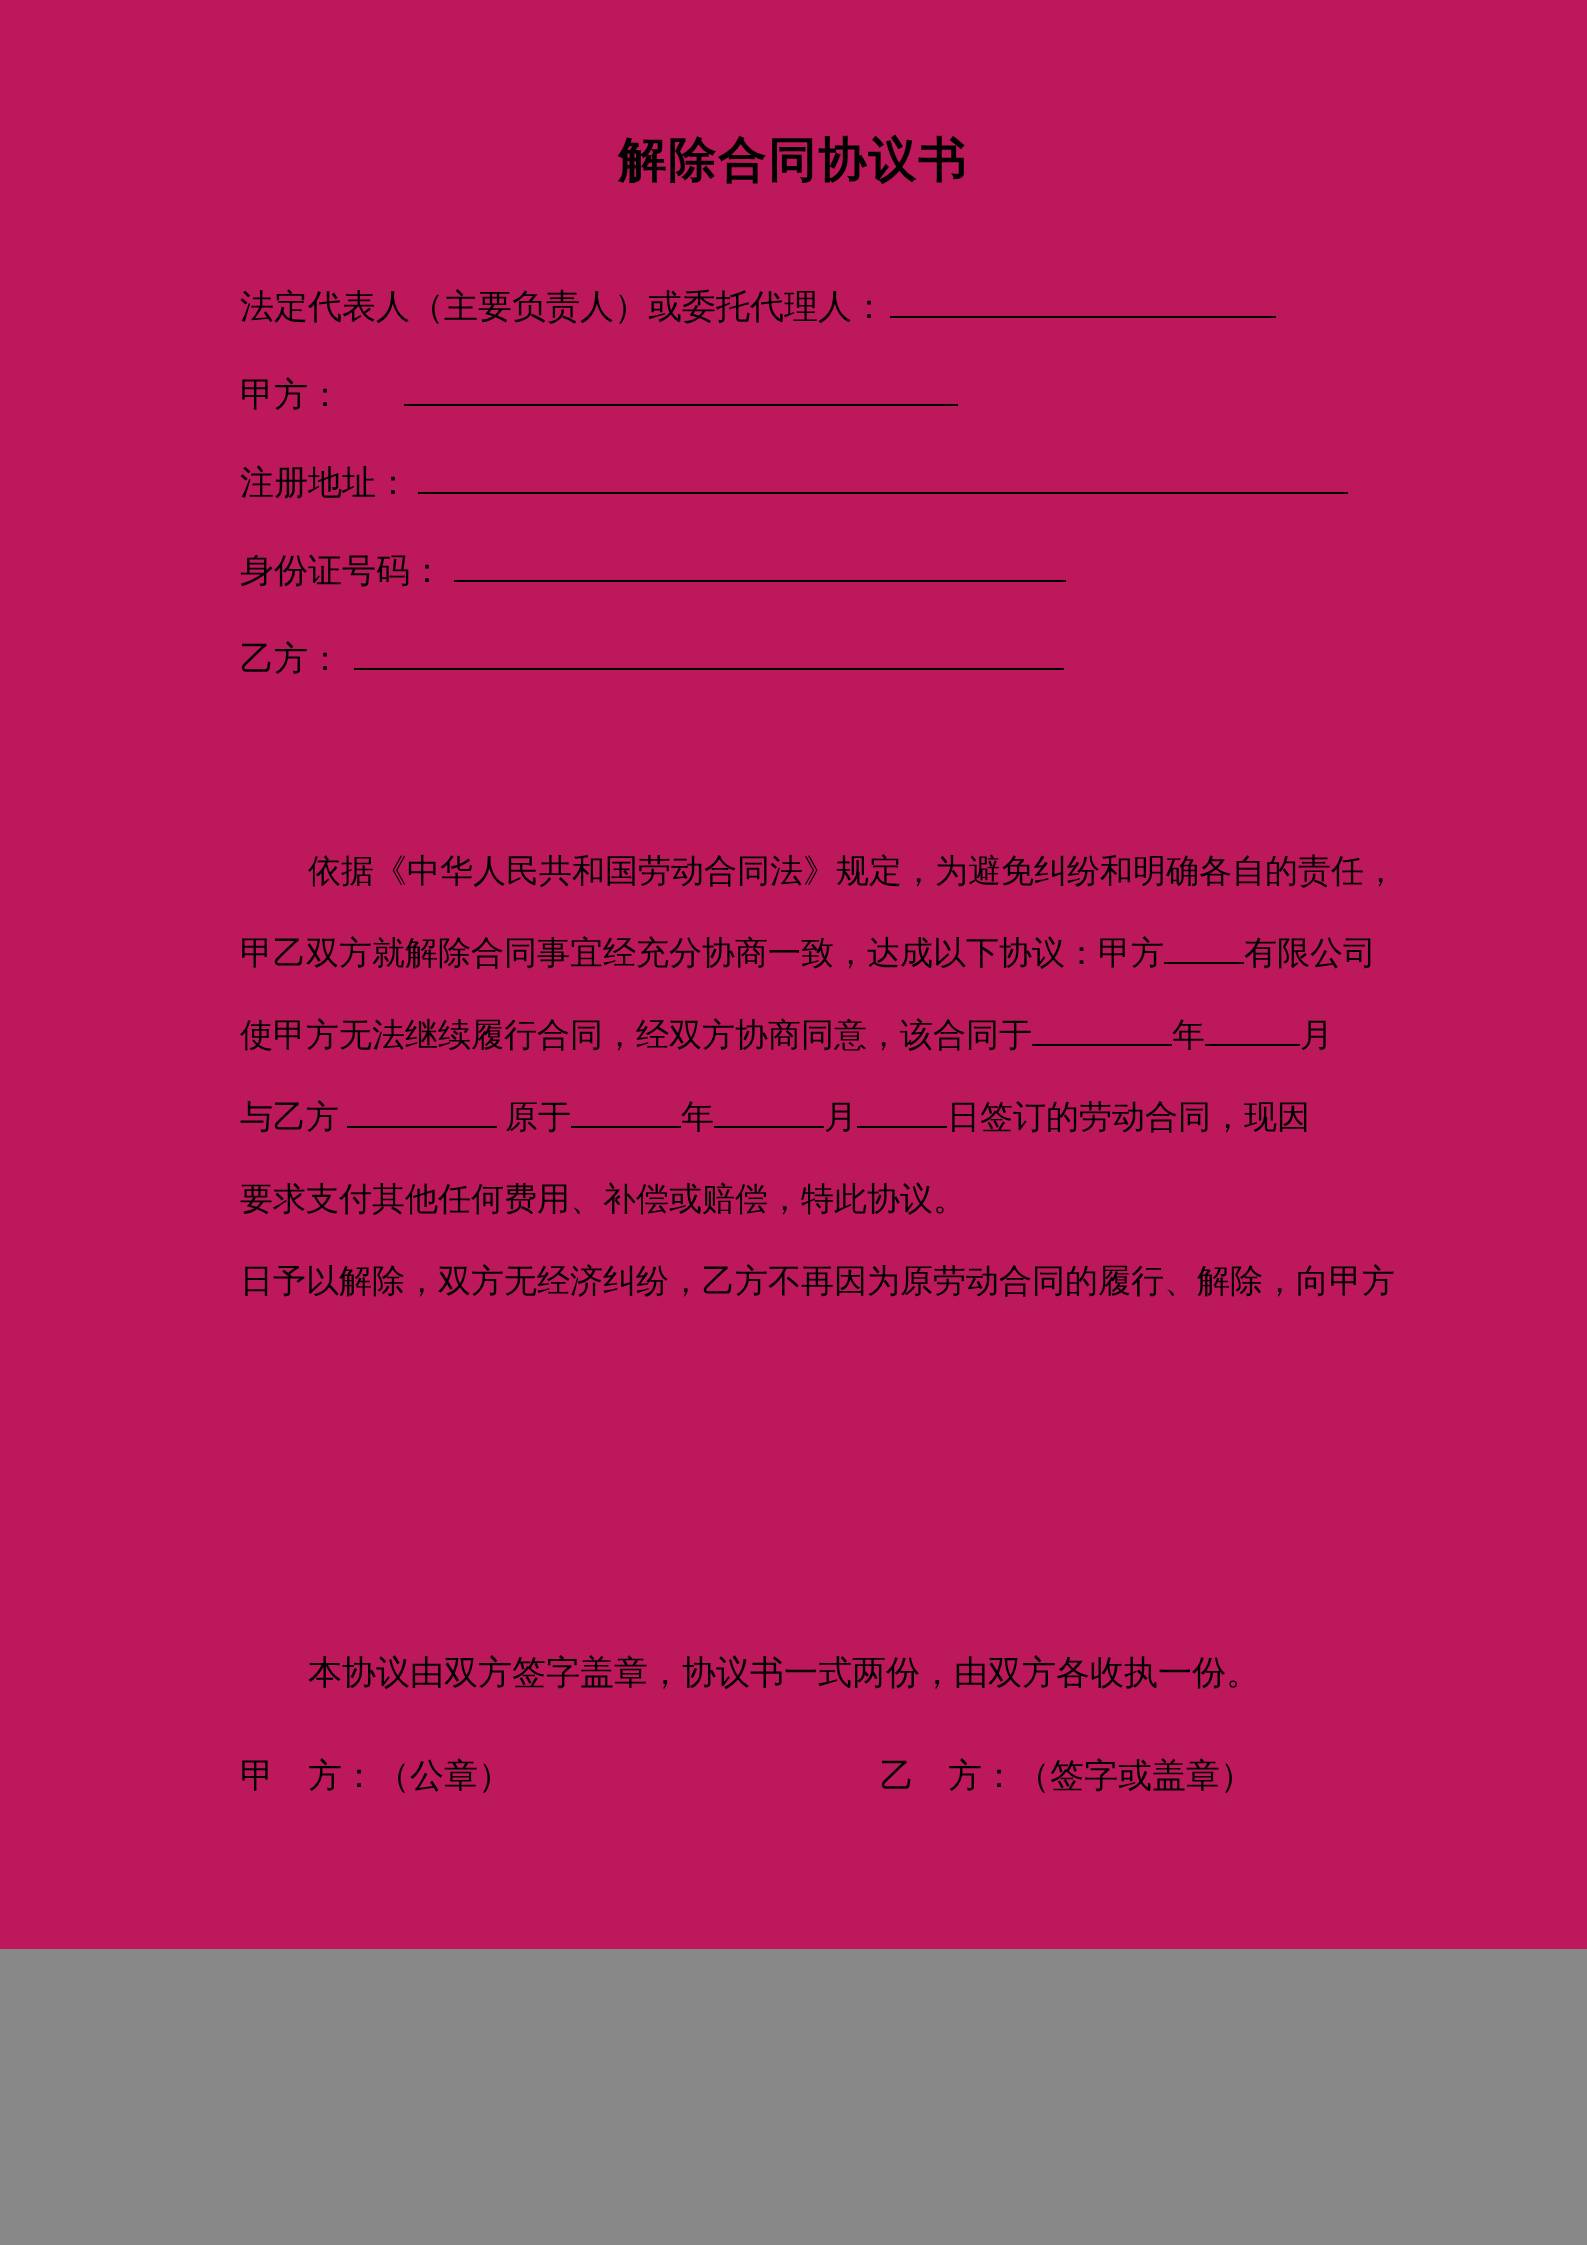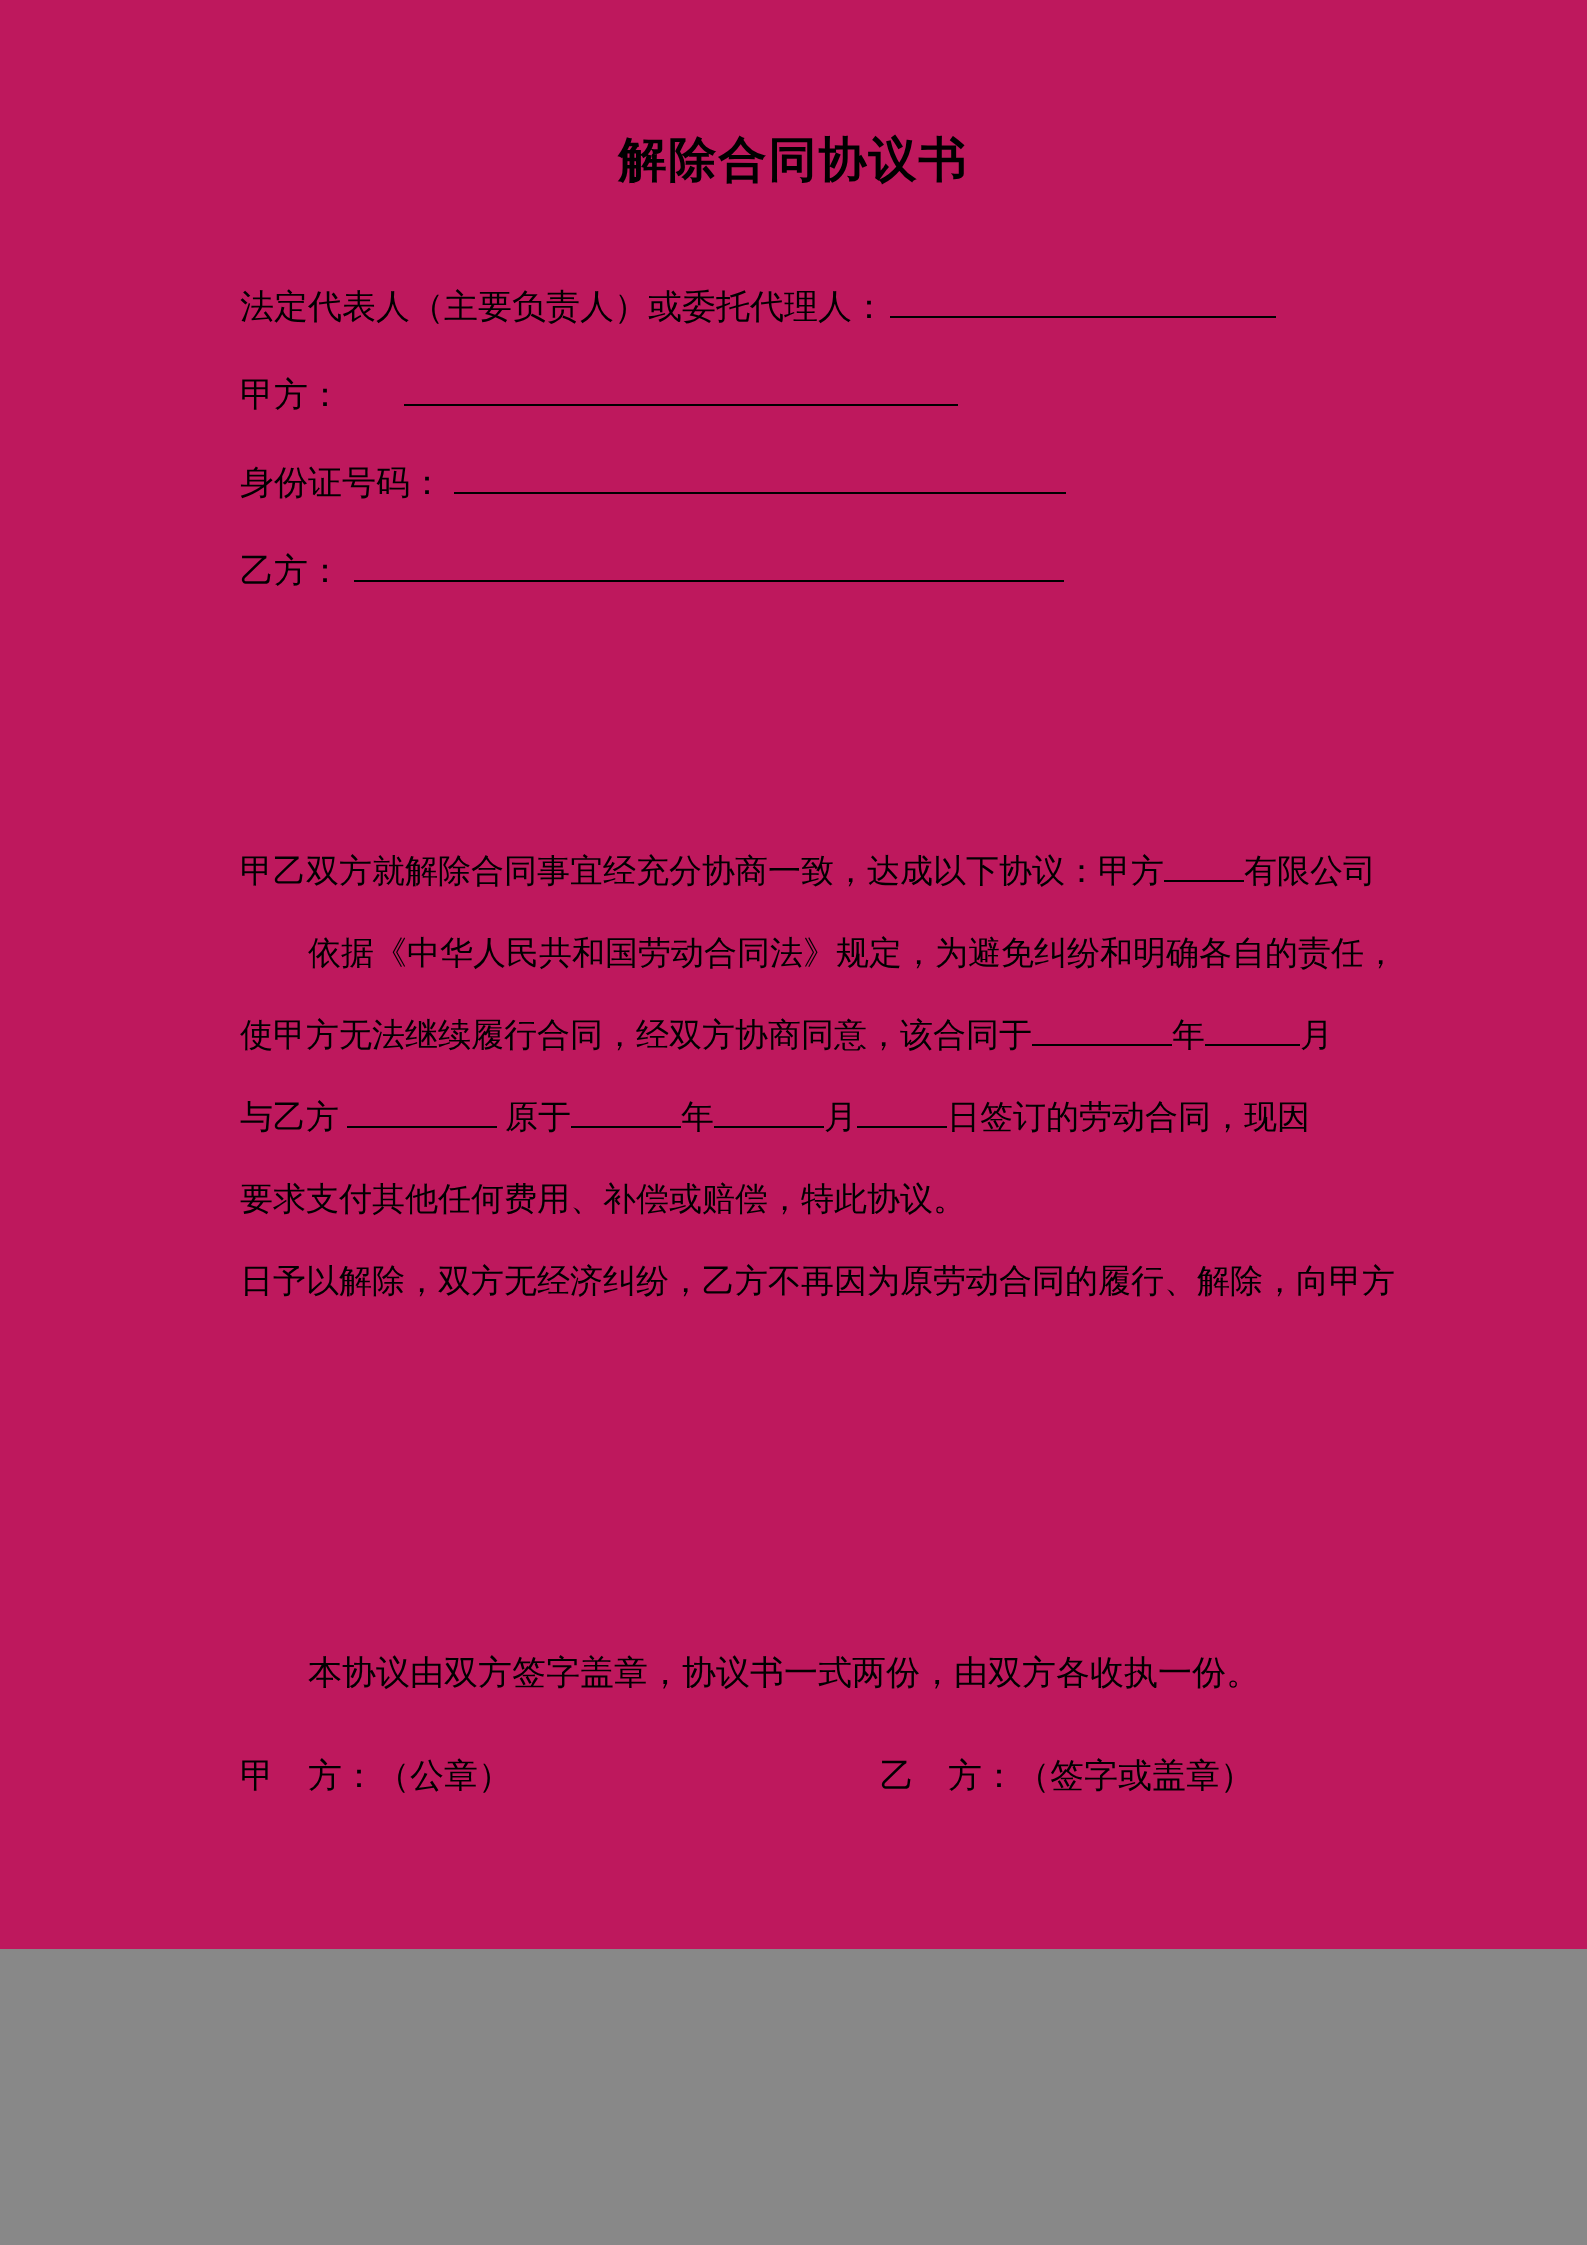--- a/index.html
+++ b/index.html
@@ -61,33 +61,36 @@
   <div class="doc-title">解除合同协议书</div>
 
   <div class="fields">
     <div class="field-row">
       <span>法定代表人（主要负责人）或委托代理人：</span><span class="uline ul-legal"></span>
     </div>
     <div class="field-row">
       <span>甲方：</span><span class="uline ul-party-a"></span>
     </div>
     <div class="field-row">
+      <span>注册地址：</span><span class="uline ul-addr"></span>
+    </div>
+    <div class="field-row">
       <span>身份证号码：</span><span class="uline ul-id"></span>
     </div>
     <div class="field-row">
       <span>乙方：</span><span class="uline ul-party-b"></span>
     </div>
   </div>
 
   <div class="body-par">
+    <div class="body-line indent">
+      <span>依据《中华人民共和国劳动合同法》规定，为避免纠纷和明确各自的责任，</span>
+    </div>
     <div class="body-line">
       <span>甲乙双方就解除合同事宜经充分协商一致，达成以下协议：甲方</span><span class="uline bl w80"></span><span>有限公司</span>
-    </div>
-    <div class="body-line indent">
-      <span>依据《中华人民共和国劳动合同法》规定，为避免纠纷和明确各自的责任，</span>
     </div>
     <div class="body-line">
       <span>使甲方无法继续履行合同，经双方协商同意，该合同于</span><span class="uline bl w140"></span><span>年</span><span class="uline bl w95"></span><span>月</span>
     </div>
     <div class="body-line">
       <span>与乙方</span><span class="uline bl w150"></span><span>原于</span><span class="uline bl w110"></span><span>年</span><span class="uline bl w110"></span><span>月</span><span class="uline bl w90"></span><span>日签订的劳动合同，现因</span>
     </div>
     <div class="body-line">
       <span>要求支付其他任何费用、补偿或赔偿，特此协议。</span>
     </div>

